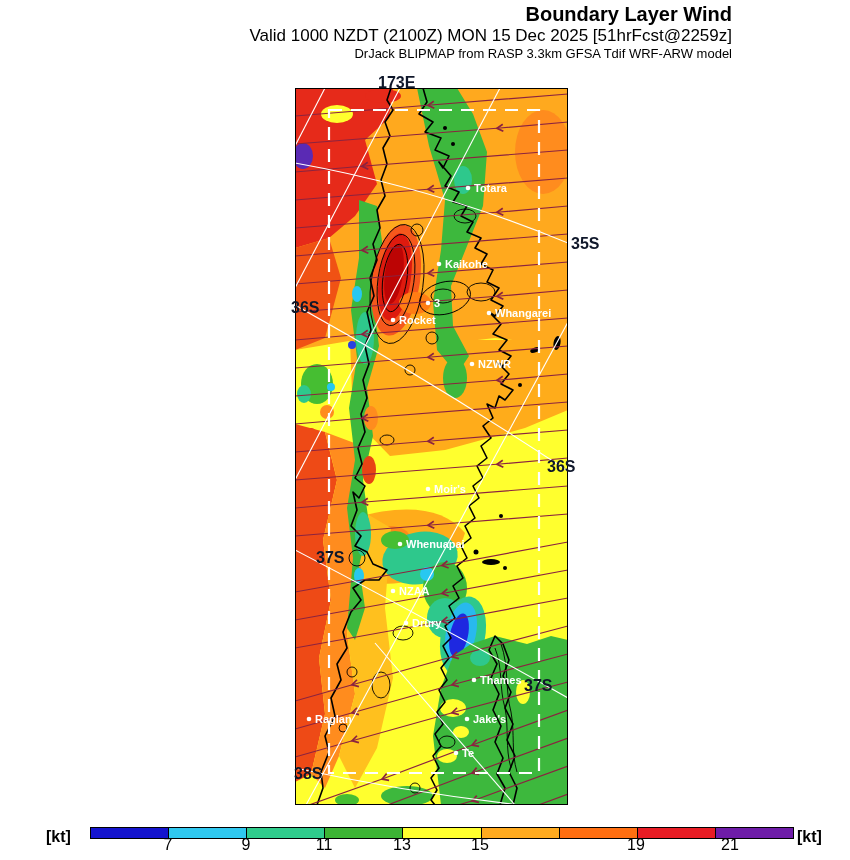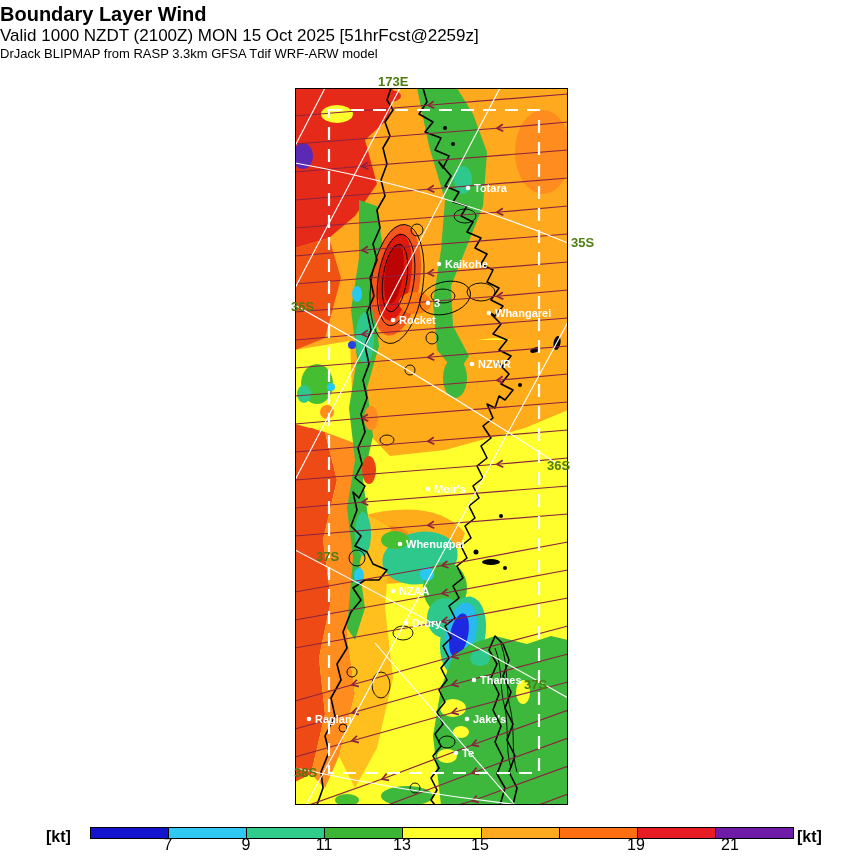--- a/index.html
+++ b/index.html
@@ -1,25 +1,25 @@
 <!DOCTYPE html>
 <html><head>
 <meta charset="utf-8">
 <style>
   html,body{margin:0;padding:0;background:#fff;}
   .page{position:relative;width:850px;height:860px;background:#fff;overflow:hidden;
         font-family:"Liberation Sans",sans-serif;color:#000;}
-  header{position:absolute;top:2px;left:0;width:716px;text-align:left;}
+  header{position:absolute;top:2px;left:16px;width:716px;text-align:right;}
   .title{font-size:20px;font-weight:bold;line-height:24px;}
   .sub1{font-size:17px;line-height:20px;}
   .sub1 .small{font-size:17px;}
   .sub2{font-size:13px;line-height:15px;}
   .map-wrap{position:absolute;left:295px;top:88px;width:273px;height:717px;}
   .map-wrap svg{display:block;}
-  .latlon{position:absolute;font-size:13px;font-weight:bold;color:#4d7c0f;white-space:nowrap;}
+  .latlon{position:absolute;font-size:16px;font-weight:bold;color:#0f172a;white-space:nowrap;}
   .terrain-note{position:absolute;left:412px;top:806px;background:#fff;border:1px solid #222;
         outline:1px solid #999;padding:1px 6px;font-size:15px;white-space:nowrap;}
   .cb-seg-wrap{position:absolute;left:90px;top:827px;width:702px;height:10px;display:flex;
         border:1px solid #000;box-sizing:content-box;}
   .cb-seg{flex:1 1 0;border-right:1px solid #000;}
   .cb-seg:last-child{border-right:none;}
   .cb-ticks{position:absolute;left:90px;top:836px;width:702px;height:18px;}
   .cb-tick{position:absolute;top:0;transform:translateX(-50%);font-size:16px;}
   .cb-unit{position:absolute;top:828px;font-size:16px;font-weight:700;}
   .cb-unit.left{left:46px;}
@@ -28,21 +28,21 @@
 </head>
 <body>
 
 <div class="page">
 
   <header>
     <div class="title">Boundary Layer Wind</div>
     <div class="sub1">
       <span>Valid 1000 NZDT</span>
       <span class="small">(2100Z)</span>
-      <span>MON 15 Oct 2025</span>
+      <span>MON 15 Dec 2025</span>
       <span class="small">[51hrFcst@2259z]</span>
     </div>
     <div class="sub2">DrJack BLIPMAP from RASP 3.3km GFSA Tdif WRF-ARW model</div>
   </header>
 
   <div class="map-wrap">
   <svg width="273" height="717" viewBox="0 0 273 717">
     <defs>
       <marker id="arw" viewBox="0 0 10 10" refX="5" refY="5" markerWidth="8.5" markerHeight="8.5" orient="auto">
         <path d="M2,1.5 L8,5 L2,8.5" fill="none" stroke="#8B2340" stroke-width="1.7"></path>

